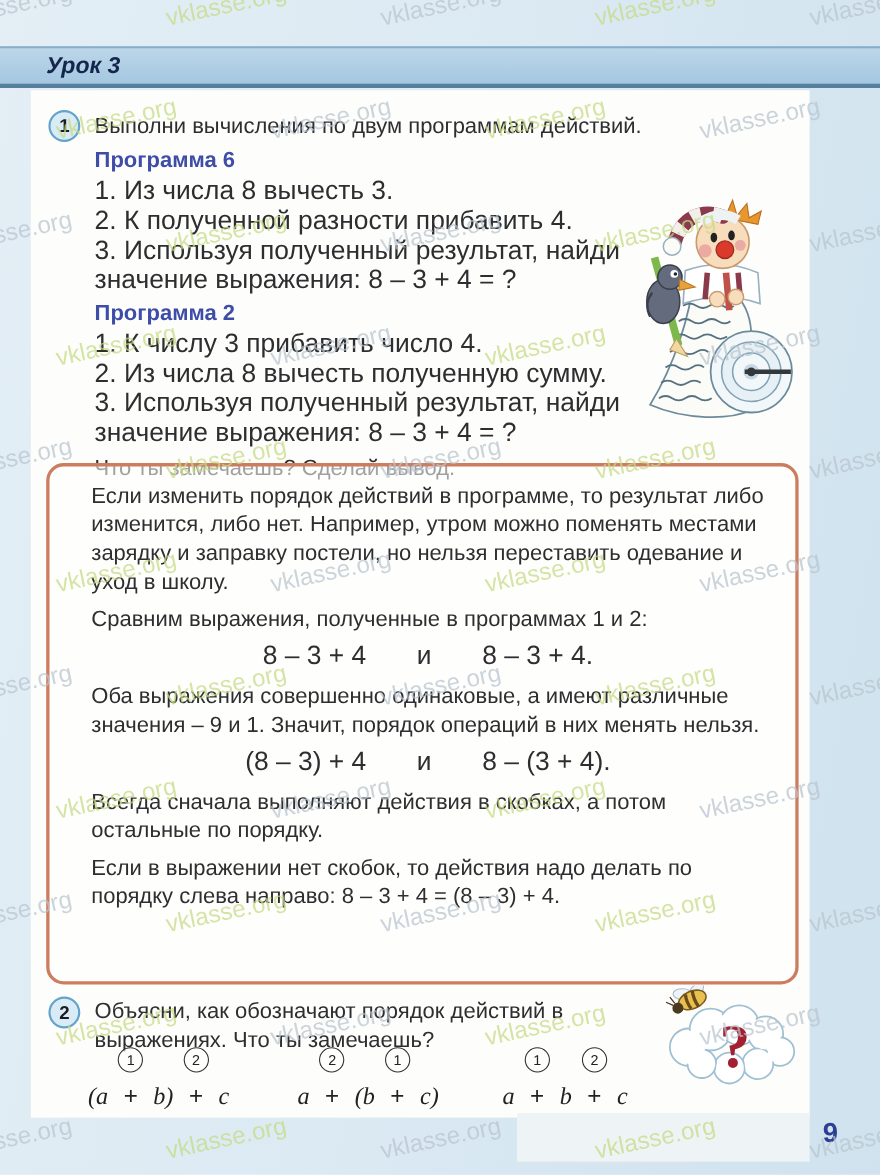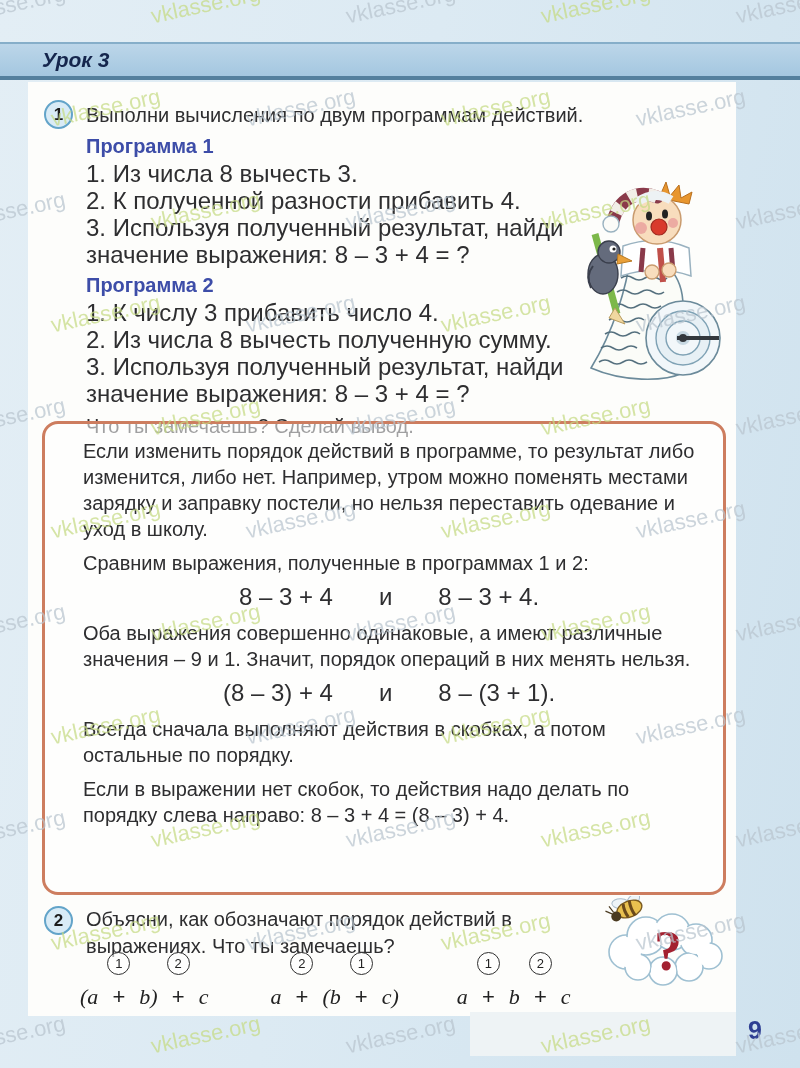--- a/index.html
+++ b/index.html
@@ -74,21 +74,21 @@
 
 <div class="band">
   <span class="lesson">Урок 3</span>
 </div>
 
 <div class="badge" style="left:44px;top:100px;">
   <span>1</span>
 </div>
 <div class="ex1">
   <div class="ex-text">Выполни вычисления по двум программам действий.</div>
-  <div class="prog-title">Программа 1</div>
+  <div class="prog-title">Программа 6</div>
   <div class="steps">
     <div>1. Из числа 8 вычесть 3.</div>
     <div>2. К полученной разности прибавить 4.</div>
     <div>3. Используя полученный результат, найди значение выражения: 8 – 3 + 4 = ?</div>
   </div>
   <div class="prog-title">Программа 2</div>
   <div class="steps">
     <div>1. К числу 3 прибавить число 4.</div>
     <div>2. Из числа 8 вычесть полученную сумму.</div>
     <div>3. Используя полученный результат, найди значение выражения: 8 – 3 + 4 = ?</div>
@@ -157,21 +157,21 @@
   <p>Сравним выражения, полученные в программах 1 и 2:</p>
   <div class="exprline">
     <span>8 – 3 + 4</span>
     <span>и</span>
     <span>8 – 3 + 4.</span>
   </div>
   <p>Оба выражения совершенно одинаковые, а имеют различные значения – 9 и 1. Значит, порядок операций в них менять нельзя.</p>
   <div class="exprline">
     <span>(8 – 3) + 4</span>
     <span>и</span>
-    <span>8 – (3 + 1).</span>
+    <span>8 – (3 + 4).</span>
   </div>
   <p class="boldrule">Всегда сначала выполняют действия в скобках, а потом остальные по порядку.</p>
   <p>Если в выражении нет скобок, то действия надо делать по порядку слева направо: 8 – 3 + 4 = (8 – 3) + 4.</p>
 </div>
 
 <div class="badge" style="left:44px;top:906px;">
   <span>2</span>
 </div>
 <div class="ex2">
   <div class="ex-text">Объясни, как обозначают порядок действий в выражениях. Что ты замечаешь?</div>

